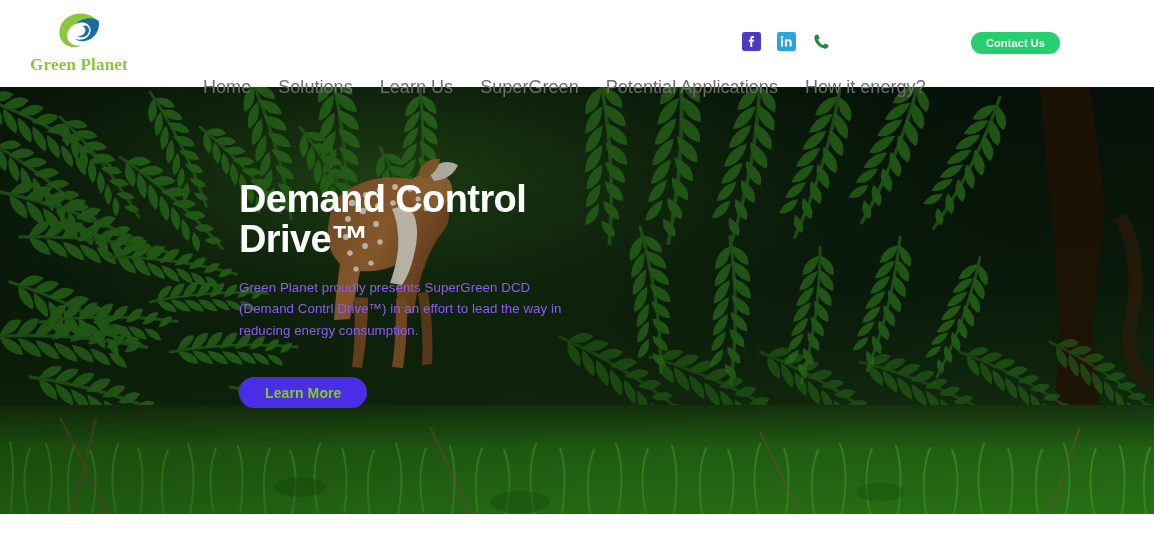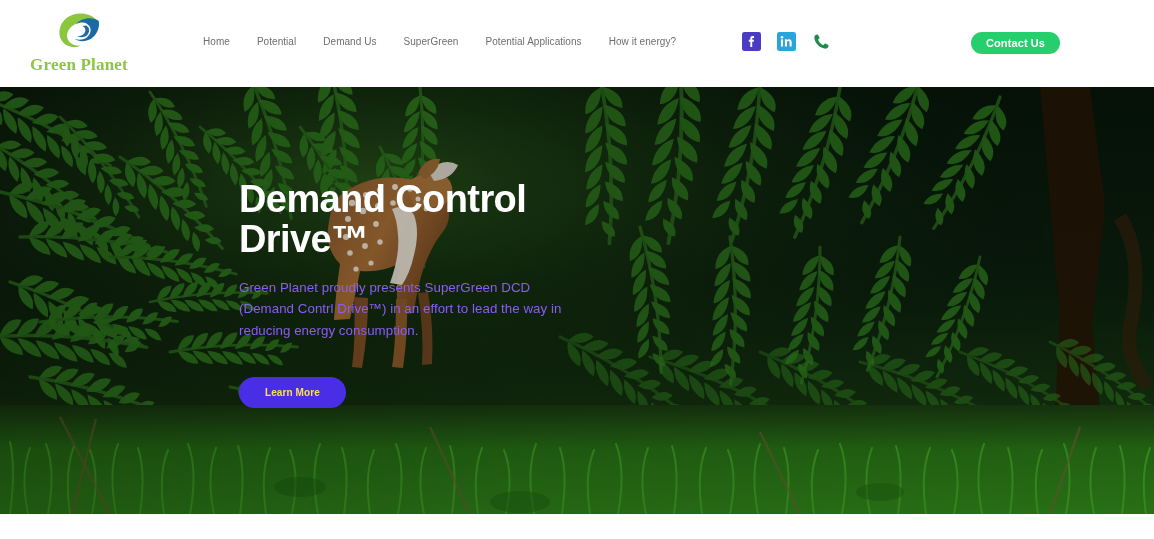--- a/index.html
+++ b/index.html
@@ -40,28 +40,29 @@
     color: #8cc63f;
     white-space: nowrap;
     font-family: Liberation Serif, serif;
   }
 
   .nav {
     position: absolute; left: 203px; top: 36px;
     display: flex; align-items: center; gap: 0px;
   }
   .nav a {
-    font-size: 10px;
+    font-size: 18px;
     color: #6e6e6e;
     text-decoration: none;
     padding: 0 14px 0 0;
     margin-right: 13px;
     white-space: nowrap;
     letter-spacing: .05px;
     cursor: pointer;
+    margin-top: 41px;
   }
   .nav a:last-child { margin-right:0; padding-right:0; }
 
   .socials {
     position: absolute; left: 742px; top: 32px;
     display: flex; align-items: center; gap: 16px;
   }
   .soc { width: 19px; height: 19px; display:block; cursor:pointer; }
   .soc svg { display:block; }
 
@@ -116,24 +117,24 @@
     color: #8b5cf6;
     max-width: 330px;
     letter-spacing: .05px;
   }
   .learn-btn {
     margin-top: 36px;
     display: inline-flex; align-items: center; justify-content: center;
     height: 31px;
     padding: 0 26px;
     background: #4a2ee6;
-    color: #fde047;
+    color: #84cc16;
     border: none;
     border-radius: 999px;
-    font-size: 10px;
+    font-size: 14px;
     font-weight: 700;
     letter-spacing: .1px;
     font-family: "Liberation Sans", sans-serif;
     cursor: pointer;
   }
 
   .below-fold {
     position:absolute; left:0; top:514px;
     width:1154px; height:25px;
     background:#ffffff;
@@ -152,22 +153,22 @@
           <path d="M82 20 C70 6 44 4 28 16 C12 28 10 50 22 62 C30 70 44 72 54 66 C44 68 34 64 30 56 C25 45 32 32 45 27 C57 22 72 25 82 20 Z" fill="#8cc63f"></path>
           <path d="M86 22 C88 34 83 47 72 54 C62 60 49 60 42 54 C50 58 60 56 66 50 C73 43 73 33 66 28 C60 23 50 23 44 28 C53 17 73 13 86 22 Z" fill="#1b6aa5"></path>
           <path d="M63 30 C70 34 70 43 64 48 C59 52 51 52 47 49 C53 50 59 47 61 42 C63 37 61 33 56 31 Z" fill="#1b6aa5"></path>
         </svg>
       </span>
       <span class="brand-text">Green Planet</span>
     </div>
 
     <nav class="nav">
       <a href="#">Home</a>
-      <a href="#">Potential</a>
-      <a href="#">Demand Us</a>
+      <a href="#">Solutions</a>
+      <a href="#">Learn Us</a>
       <a href="#">SuperGreen</a>
       <a href="#">Potential Applications</a>
       <a href="#">How it energy?</a>
     </nav>
 
     <div class="socials">
       <a href="#" class="soc" title="Facebook">
         <svg width="19" height="19" viewBox="0 0 24 24" xmlns="http://www.w3.org/2000/svg">
           <rect x="0" y="0" width="24" height="24" rx="3" fill="#4a3ac4"></rect>
           <path d="M15.2 7.6h-1.5c-.5 0-.8.3-.8.9v1.4h2.2l-.3 2.3h-1.9V19h-2.4v-6.8H8.6V9.9h1.9V8.2c0-1.9 1.1-3 2.9-3h1.8z" fill="#ffffff"></path>

